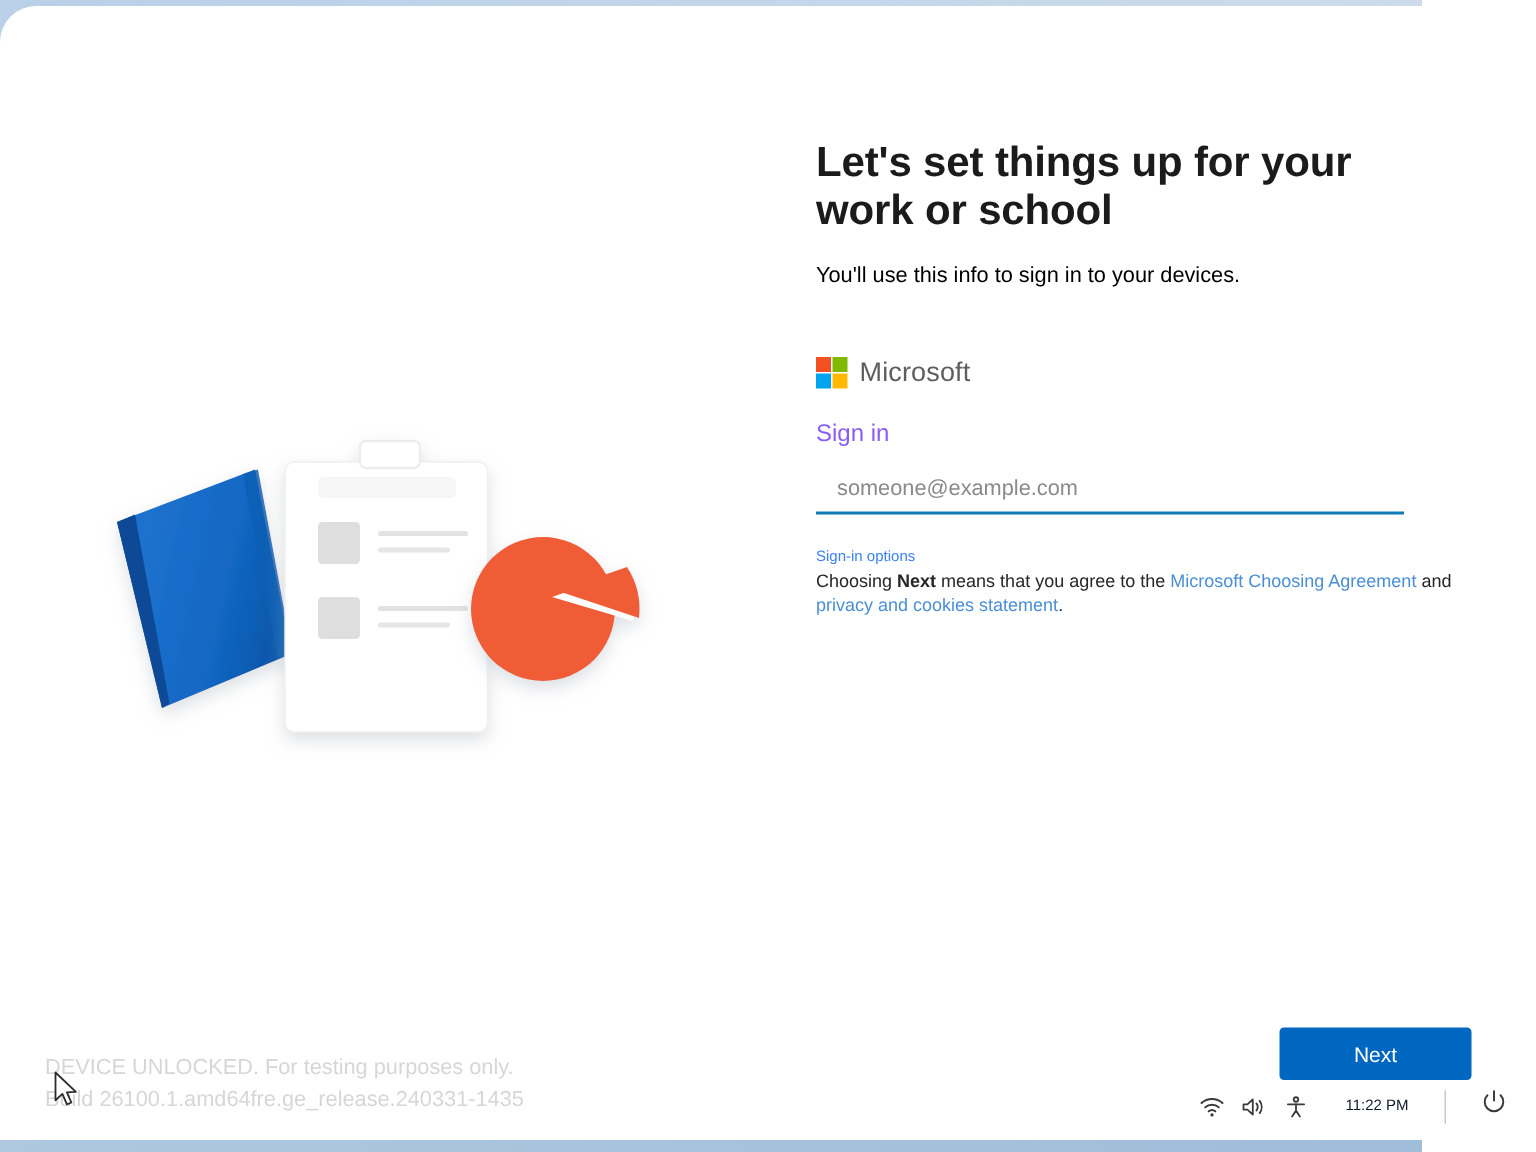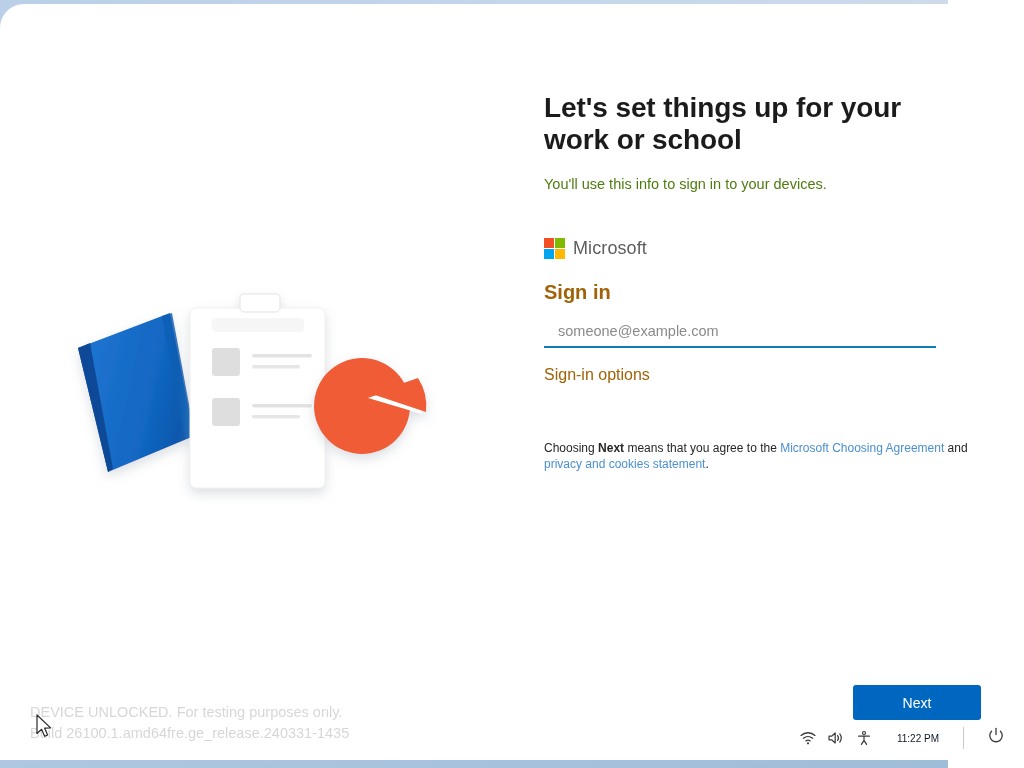--- a/index.html
+++ b/index.html
@@ -56,21 +56,21 @@
     line-height: 32px;
     font-weight: 600;
     color: #1b1b1b;
     letter-spacing: -0.1px;
     margin: 0 0 18px 0;
     max-width: 420px;
   }
   #page-subtitle {
     font-size: 14.5px;
     line-height: 20px;
-    color: #4d7c0f;
+    color: #000000;
     margin: 0 0 44px 0;
   }
 
   
   #ms-brand {
     display: flex;
     align-items: center;
     gap: 8px;
     margin-bottom: 22px;
   }
@@ -85,23 +85,23 @@
   #ms-logo-mark i { display: block; }
   #ms-wordmark {
     font-size: 18px;
     color: #5e5e5e;
     font-weight: 400;
     letter-spacing: 0.1px;
     text-align: center;
   }
 
   #signin-heading {
-    font-size: 20px;
-    font-weight: 700;
-    color: #a16207;
+    font-size: 16px;
+    font-weight: 400;
+    color: #8b5cf6;
     margin: 0 0 14px 0;
   }
 
   
   #account-field-wrap {
     position: relative;
     width: 392px;
     height: 34px;
     margin-bottom: 14px;
   }
@@ -114,25 +114,24 @@
     background: transparent;
     font-family: "Liberation Sans", sans-serif;
     font-size: 14.5px;
     color: #ec4899;
     padding: 0 0 2px 14px;
   }
   #account-input::placeholder { color: #8a8a8a; }
 
   #signin-options-link {
     display: inline-block;
-    font-size: 16px;
-    color: #a16207;
+    font-size: 10px;
+    color: #3b82f6;
     text-decoration: none;
     cursor: pointer;
-    margin-bottom: 56px;
   }
 
   
   #legal-text {
     font-size: 12px;
     line-height: 16px;
     color: #262626;
     width: 424px;
   }
   #legal-text b { font-weight: 700; }

